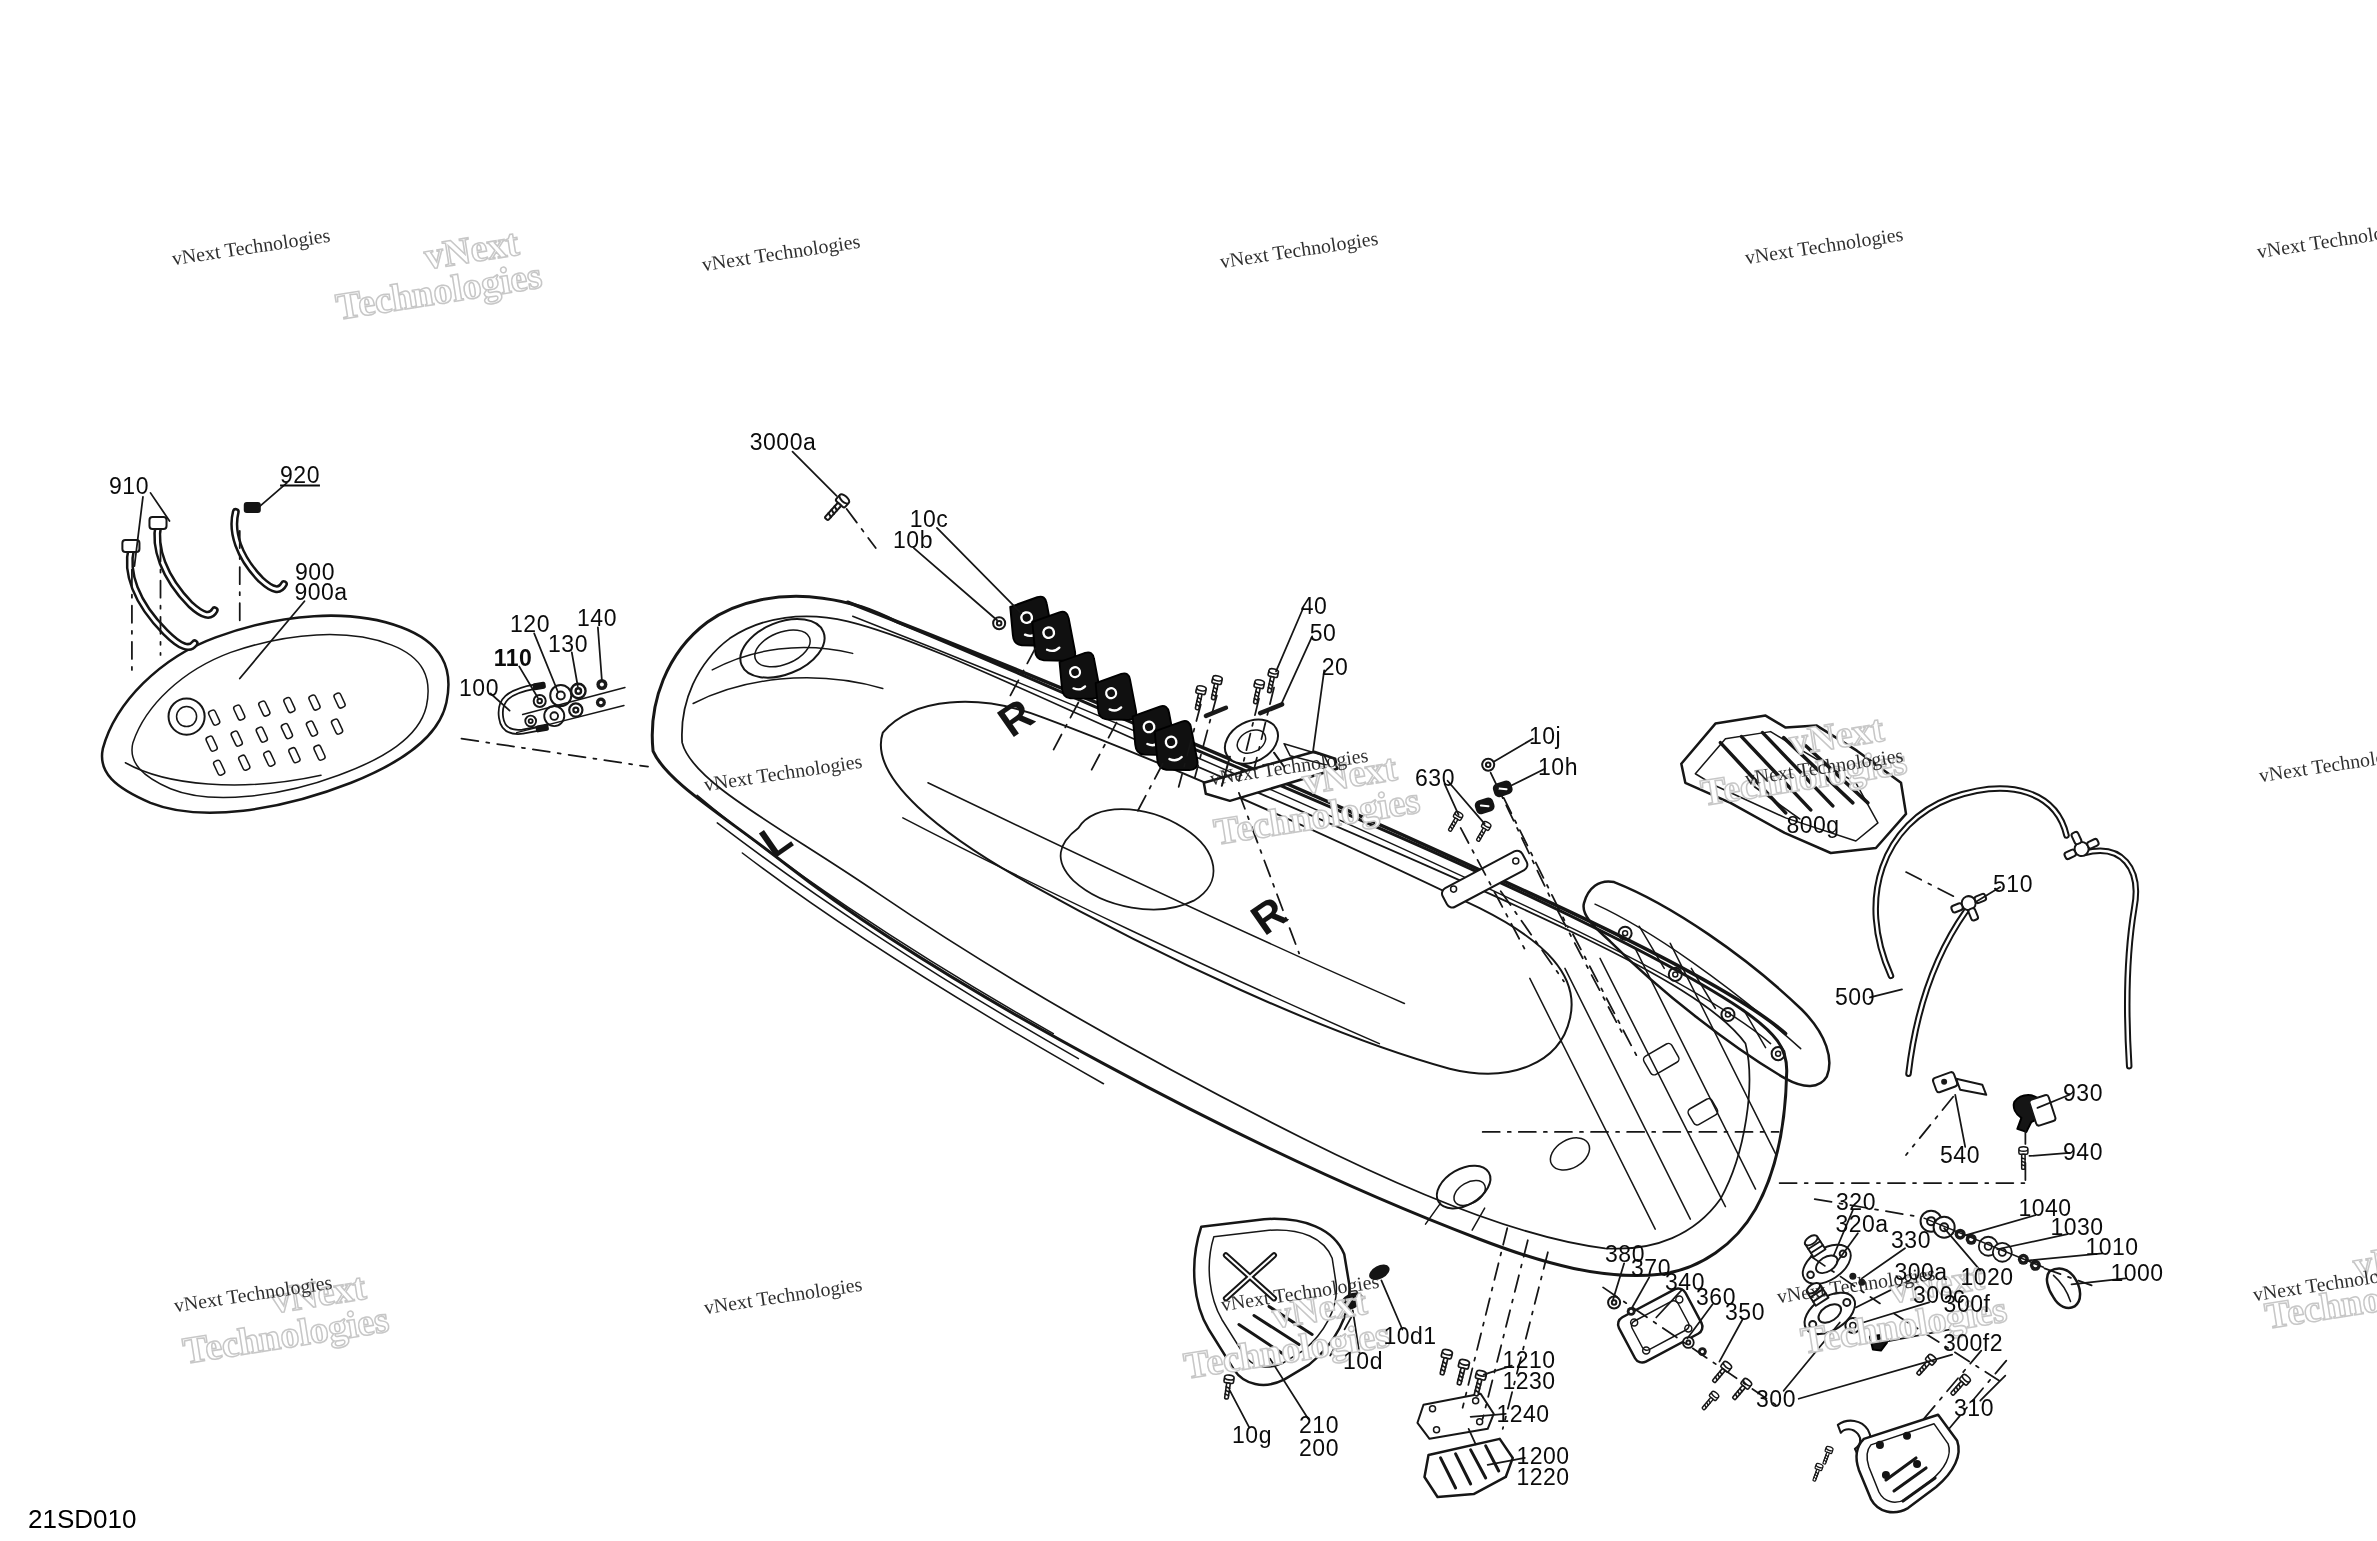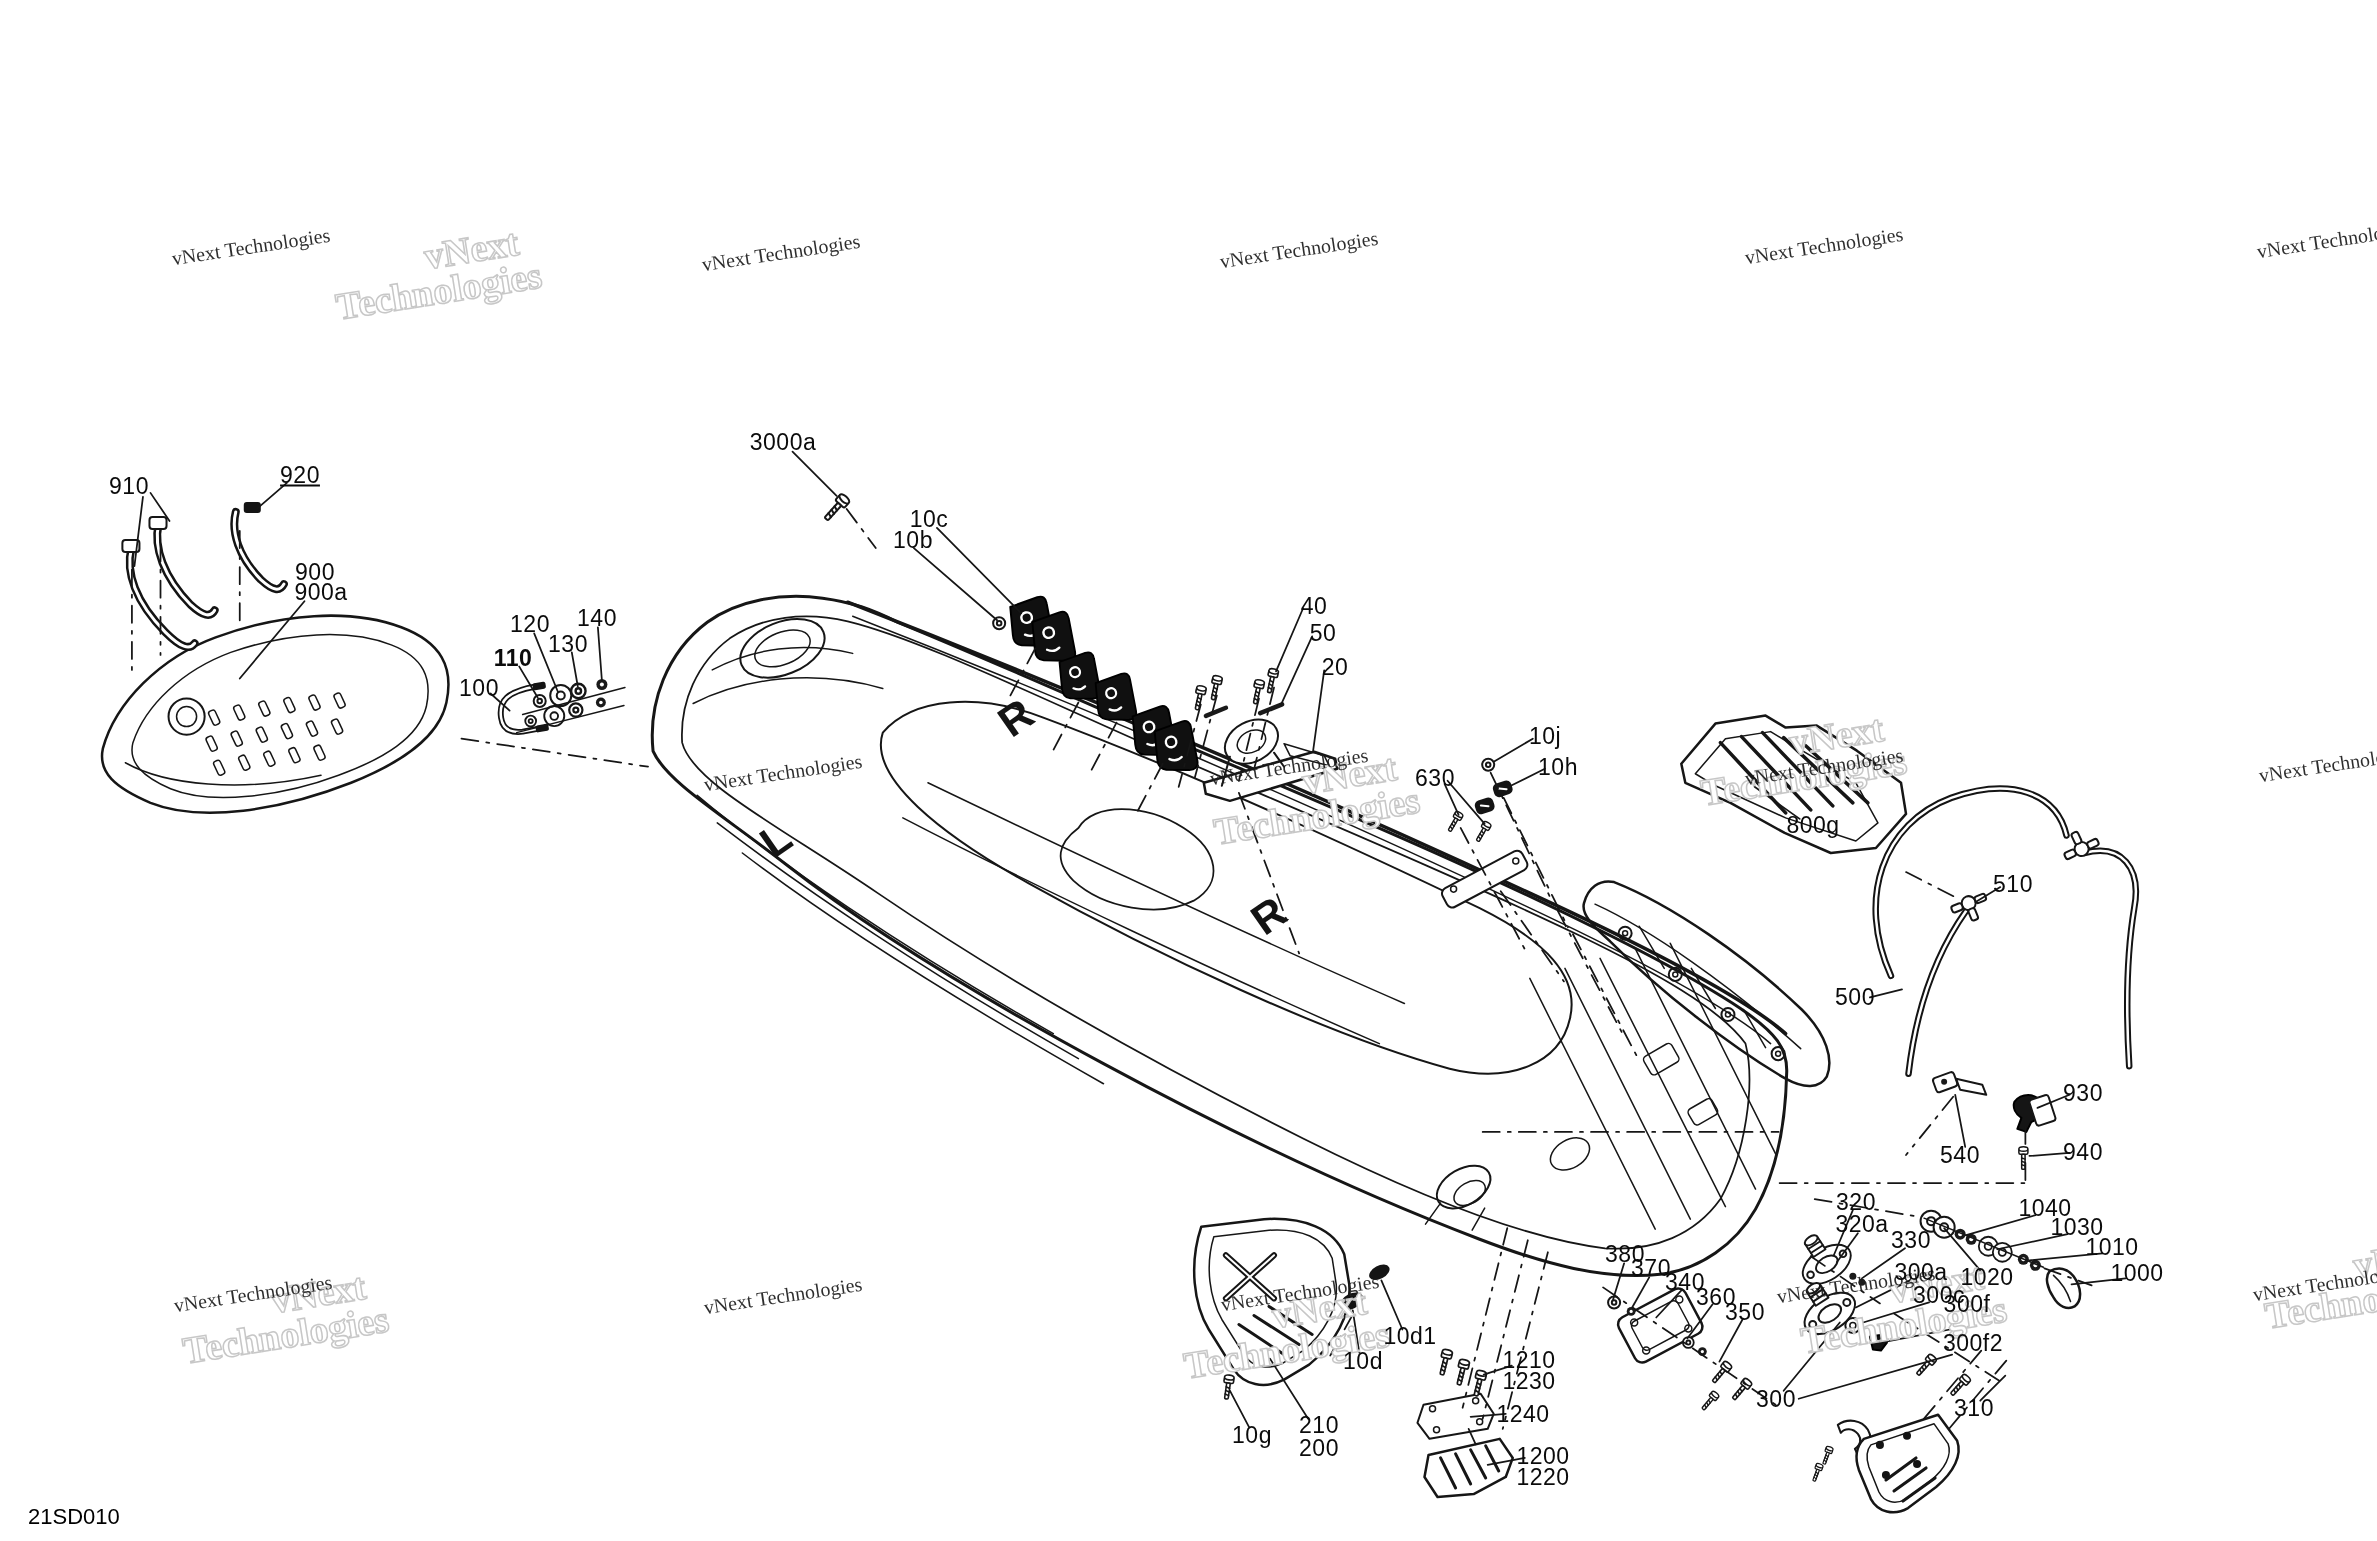--- a/index.html
+++ b/index.html
@@ -12,21 +12,21 @@
                transform:translate(-50%,-50%) rotate(-35deg);}
   .wm-dark{position:absolute;transform:translate(-50%,-50%) rotate(-8.5deg);
            font-family:"Liberation Serif",serif;font-size:20px;color:#1e1e1e;
            white-space:nowrap;opacity:.93;}
   .wm-outline{position:absolute;transform:translate(-50%,-50%) rotate(-9deg);
               font-family:"Liberation Serif",serif;font-weight:bold;font-size:38px;
               line-height:.95;color:#ffffff;-webkit-text-stroke:1.5px #c7c7c7;
               text-shadow:0 0 1px #cccccc;white-space:nowrap;}
   .wm-outline .l1{display:block;margin-left:95px;}
   .wm-outline .l2{display:block;}
-  .diagram-code{position:absolute;left:28px;top:1504px;font-size:22px;color:#000;}
+  .diagram-code{position:absolute;left:28px;top:1504px;font-size:26px;color:#000;}
 </style>
 </head>
 <body>
 
 <div class="canvas">
 
 <svg class="art" viewBox="0 0 4739 3073">
   <defs>
     <g id="boltV">
       <rect x="-12" y="-8" width="24" height="14" rx="4" fill="#fff"></rect>

